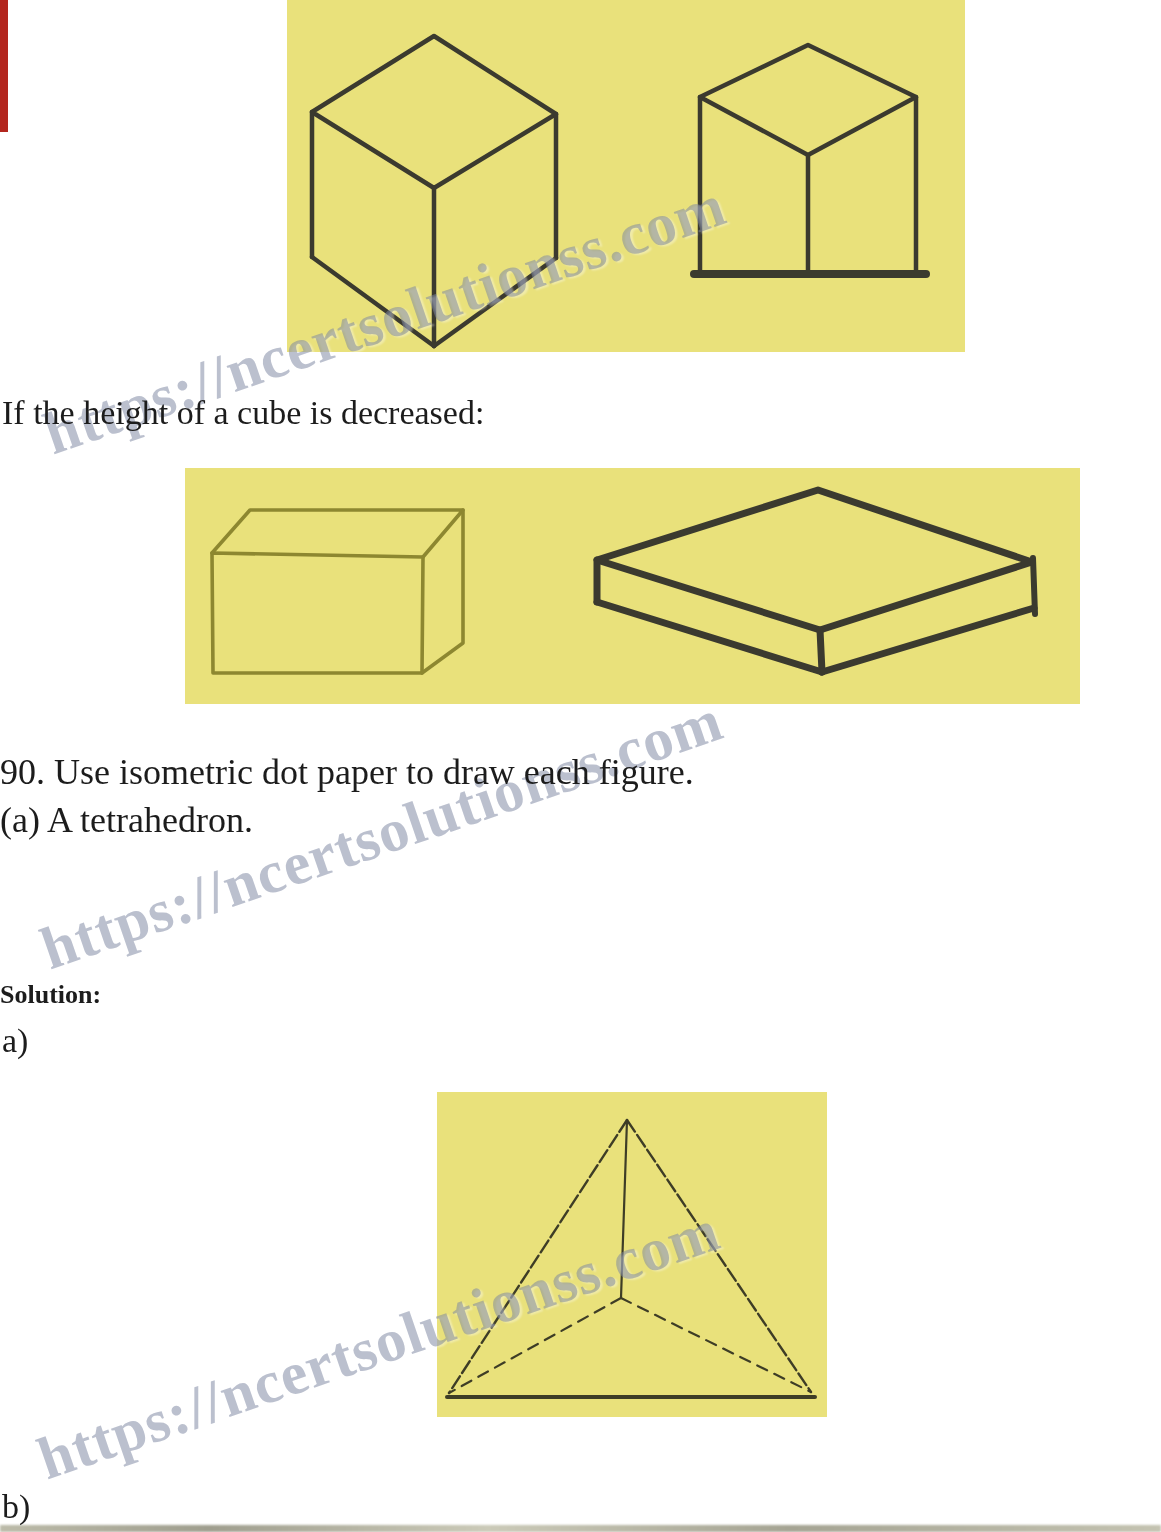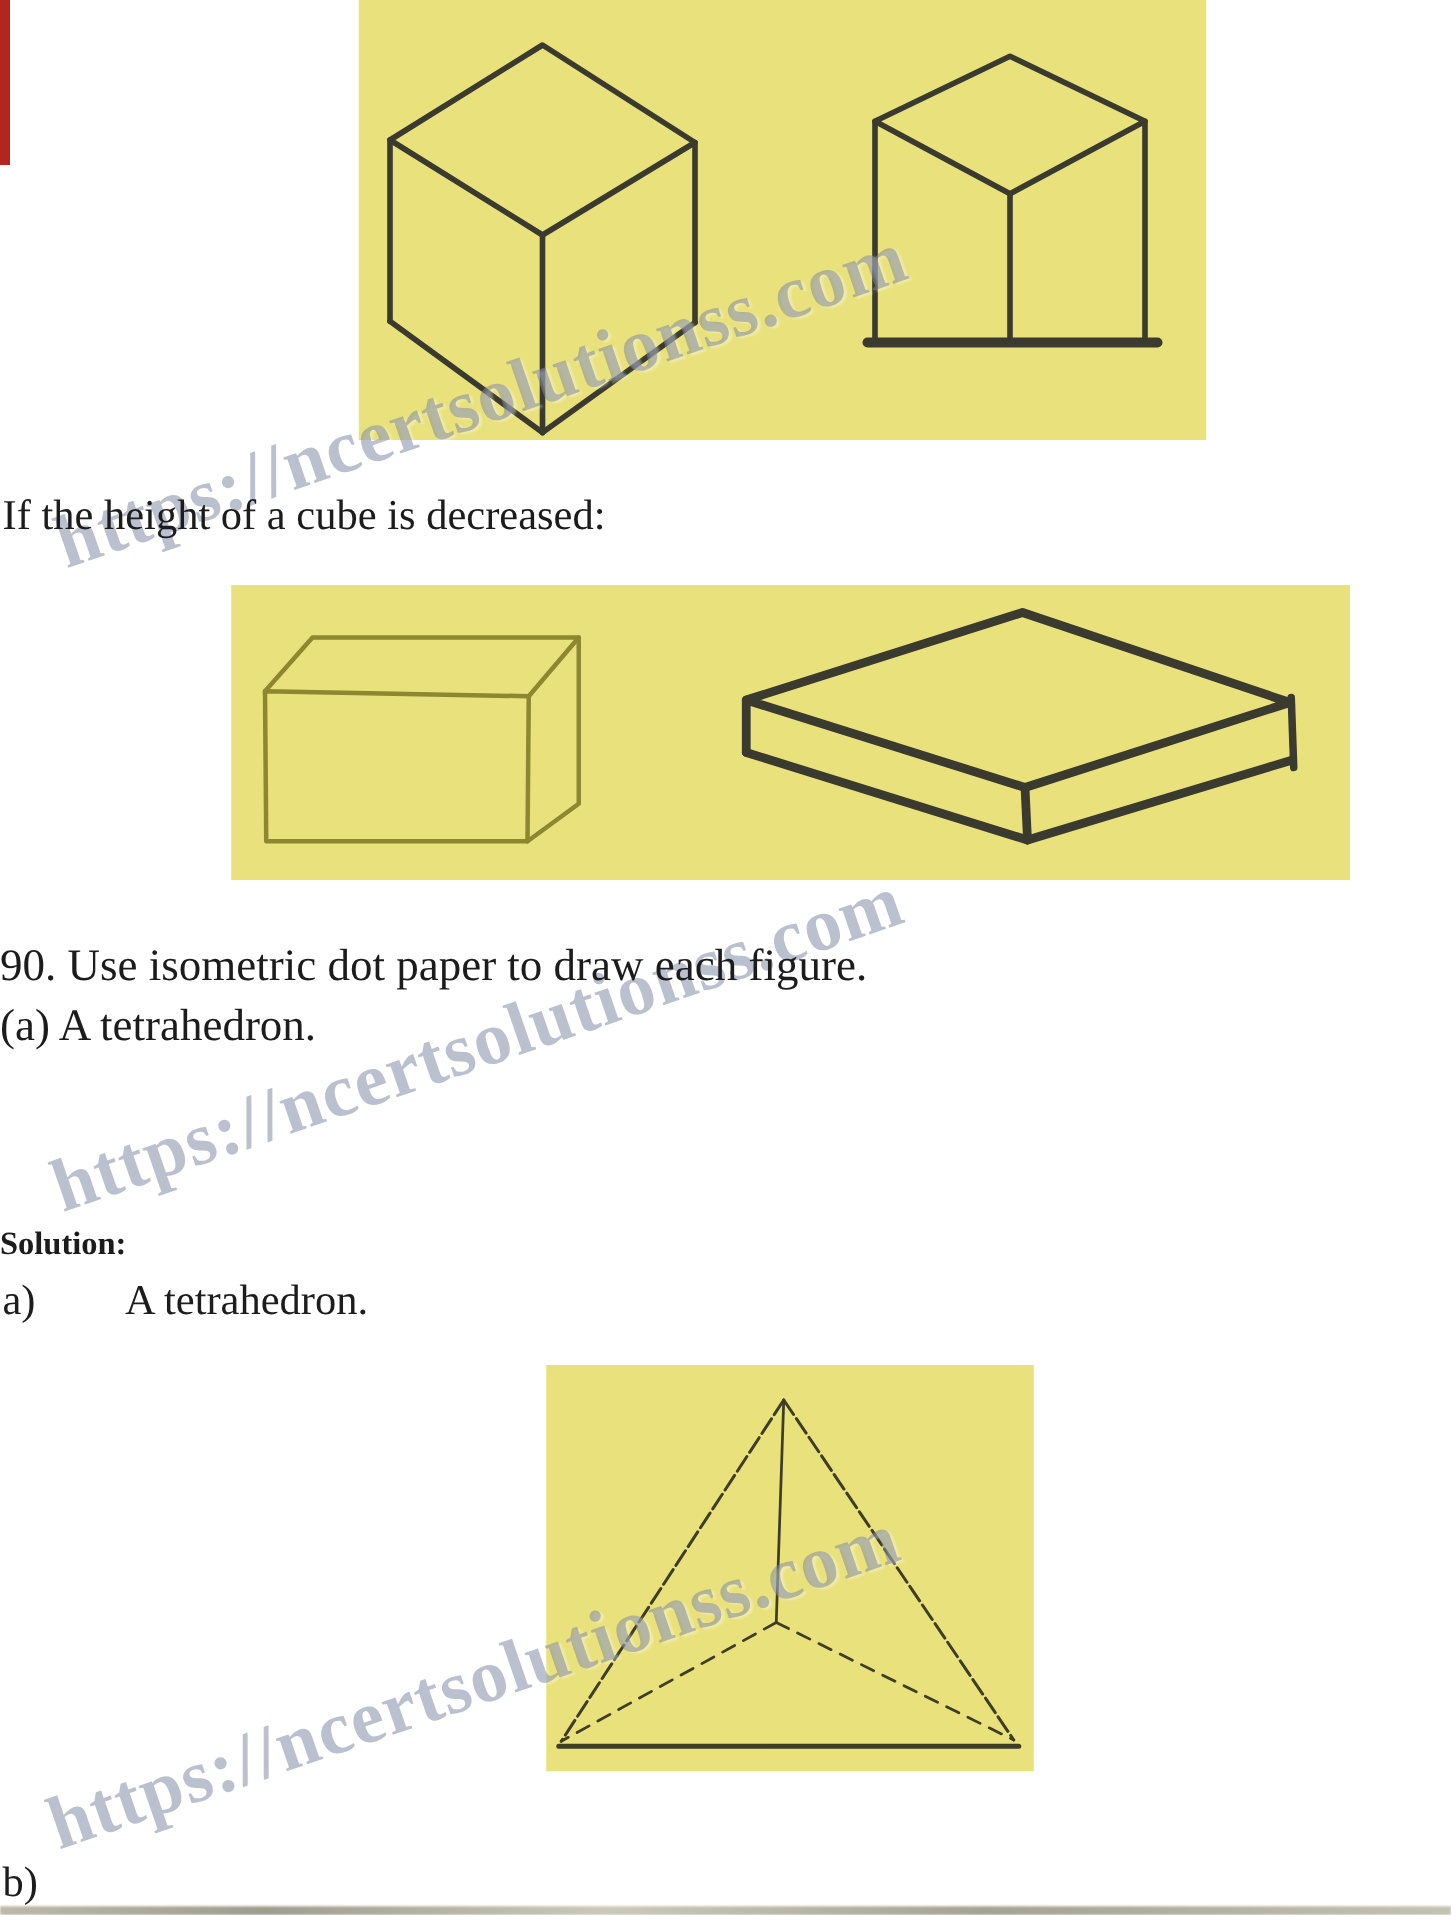--- a/index.html
+++ b/index.html
@@ -106,21 +106,20 @@
 
   <div class="txt q-block" style="left:0;top:748px;">
     <div class="q-line">90. Use isometric dot paper to draw each figure.</div>
     <div class="q-line">(a) A tetrahedron.</div>
   </div>
 
   <div class="txt sol-head" style="left:0;top:973px;">Solution:</div>
 
   <div class="txt sol-item" style="left:0;top:1020px;width:1161px;height:42px;">
     <span class="marker">a)</span>
-    <span class="itext">A tetrahedron.</span>
   </div>
 
   <div class="fig" style="left:437px;top:1092px;width:390px;height:325px;">
     <svg width="390" height="325" viewBox="0 0 390 325">
       <g stroke="#3e3d26" fill="none" stroke-linecap="round" stroke-linejoin="round">
 
         <line x1="190" y1="28" x2="12" y2="301" stroke-width="2.4" stroke-dasharray="14 4"></line>
         <line x1="190" y1="28" x2="374" y2="300" stroke-width="2.4" stroke-dasharray="14 4"></line>
 
         <line x1="10" y1="305" x2="378" y2="305" stroke-width="4"></line>

